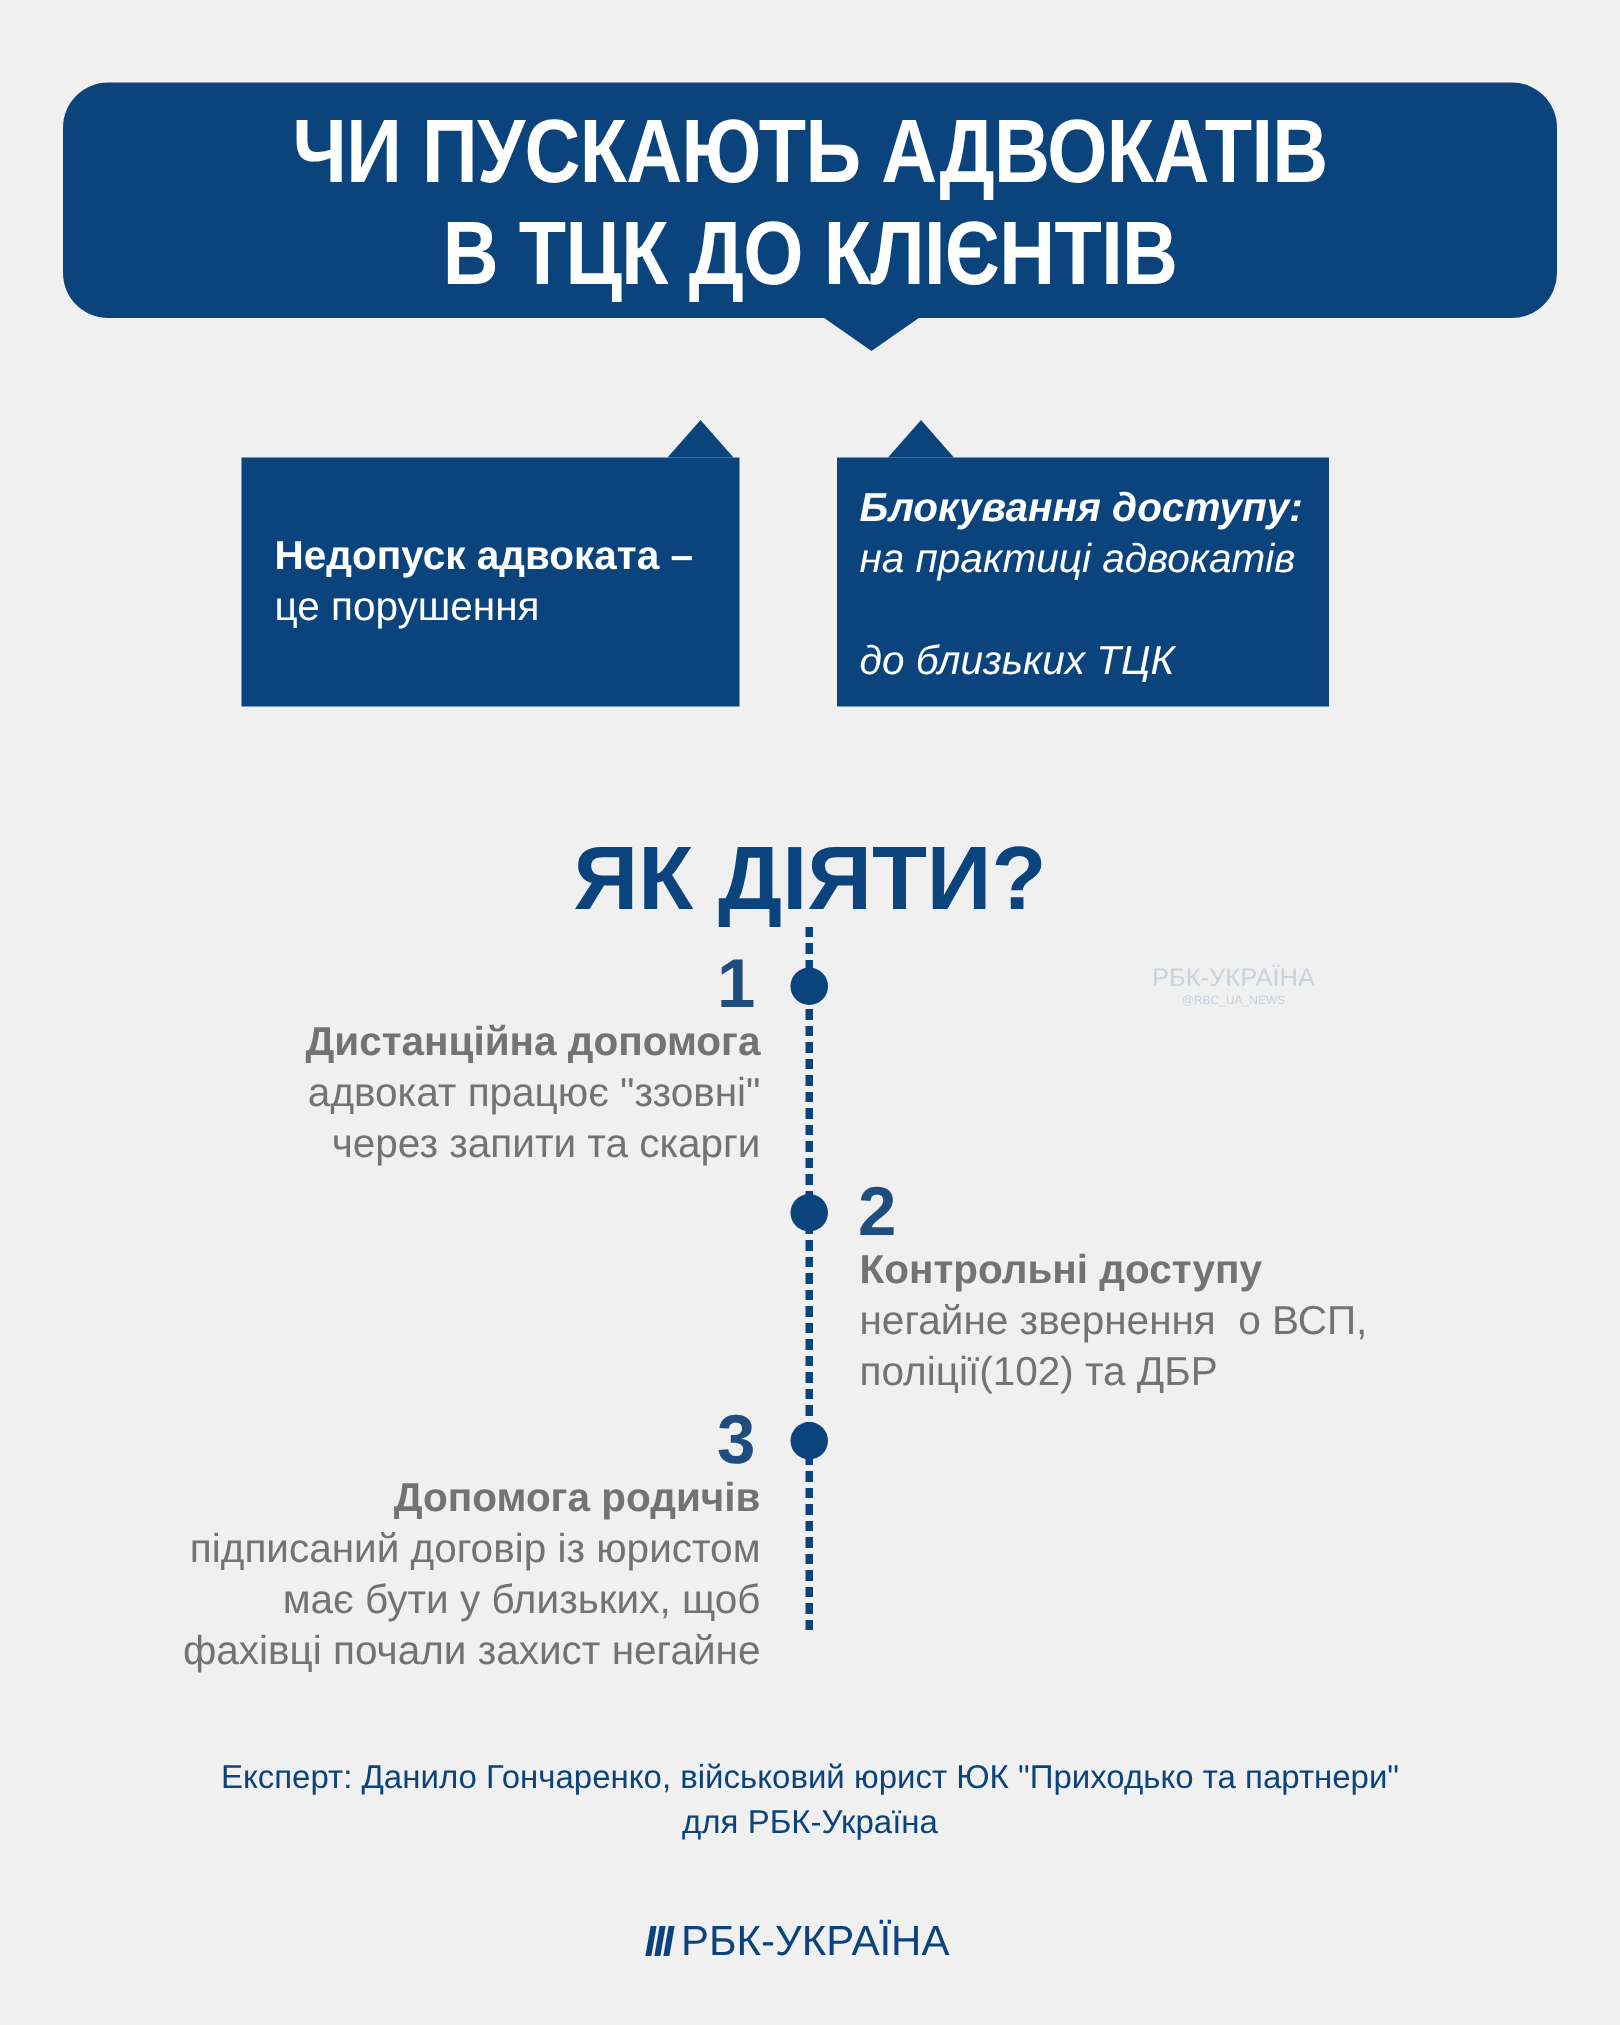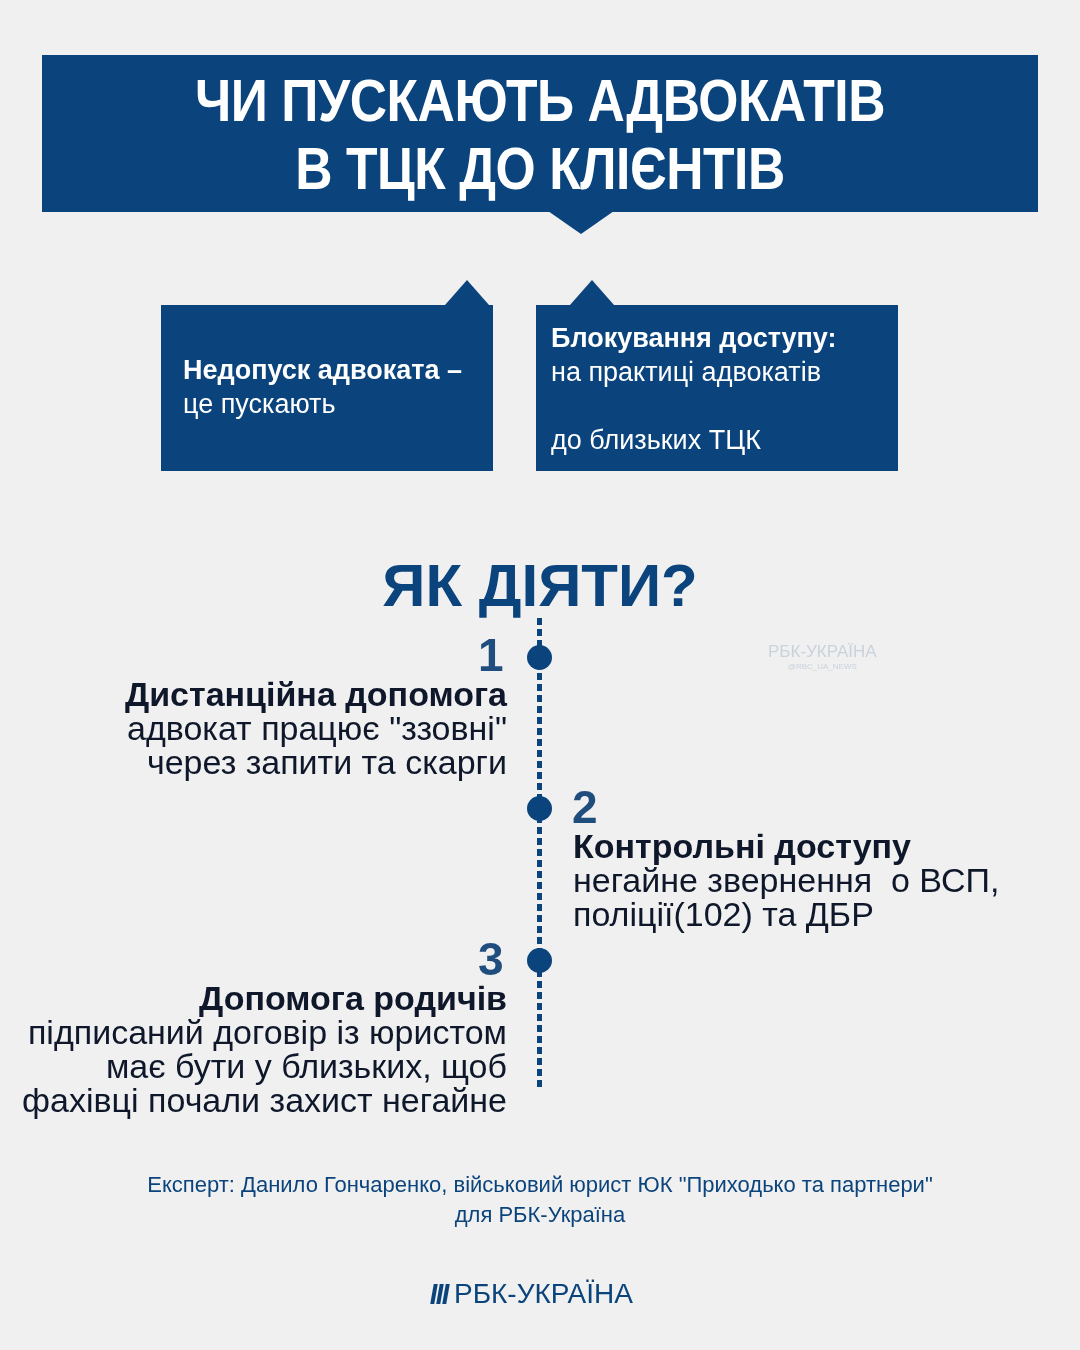--- a/index.html
+++ b/index.html
@@ -2,21 +2,21 @@
 <html><head>
   <meta charset="utf-8">
   <style>
     html, body { margin:0; padding:0; }
     body {
       width:1080px; height:1350px; background:#f0f0f0; position:relative; overflow:hidden;
       font-family:"Liberation Sans", sans-serif; color:#0b447c;
     }
     .title-box {
       position:absolute; left:42px; top:55px; width:996px; height:157px;
-      background:#0b447c; color:#fff; text-align:center;
+      background:#0b447c; color:#fff; text-align:center;border-radius:30px;
     }
     .title-box .t {
       font-family:"Liberation Sans", sans-serif; font-weight:700; font-size:60px;
       line-height:68px; letter-spacing:-0.5px; padding-top:12px; transform:scaleX(0.86);
     }
     .title-box::after {
       content:""; position:absolute; left:506px; top:156px;
       border-left:33px solid transparent; border-right:33px solid transparent;
       border-top:23px solid #0b447c;
     }
@@ -24,34 +24,34 @@
       position:absolute; top:305px; height:166px; background:#0b447c; color:#fff;
       box-sizing:border-box; font-size:27px; line-height:34px;
     }
     .card::before {
       content:""; position:absolute; top:-25px;
       border-left:22px solid transparent; border-right:22px solid transparent;
       border-bottom:25px solid #0b447c;
     }
     .card-left { left:161px; width:332px; padding:48px 0 0 22px; }
     .card-left::before { left:284px; }
-    .card-right { left:536px; width:362px; padding:16px 0 0 15px; }
+    .card-right { left:558px; width:328px; padding:16px 0 0 15px;font-style:italic; }
     .card-right::before { left:34px; }
     .card b { font-weight:700; }
     .how {
       position:absolute; left:0; width:1080px; top:520px; text-align:center;
       font-weight:700; font-size:60px; color:#0b447c; line-height:76px;margin-top:28px;
     }
     .timeline {
       position:absolute; left:537px; top:618px; width:5px; height:470px;
       background: repeating-linear-gradient(to bottom, #0b447c 0 7px, transparent 7px 11px);
     }
     .dot { position:absolute; left:527px; width:25px; height:25px; border-radius:50%; background:#0b447c; }
     .num { position:absolute; font-weight:700; font-size:46px; color:#1f4e7e; line-height:50px; }
-    .step { position:absolute; font-size:34px; line-height:34px; color:#0f172a; }
+    .step { position:absolute; font-size:27px; line-height:34px; color:#737373; }
     .step b { display:block; font-weight:700; }
     .step.left { text-align:right; }
     .watermark { position:absolute; left:768px; top:642px; color:#c9d2dd; font-size:17px; text-align:center; }
     .watermark .handle { font-size:8px; display:block; line-height:10px; }
     .expert {
       position:absolute; left:0; width:1080px; top:1170px; text-align:center;
       font-size:22px; line-height:30px; color:#0b447c;
     }
     .logo {
       position:absolute; left:432px; top:1278px; font-size:28px; color:#0b447c; display:flex; align-items:center;
@@ -64,21 +64,21 @@
 
 <div class="title-box">
   <div class="t">
     <div>ЧИ ПУСКАЮТЬ АДВОКАТІВ</div>
     <div>В ТЦК ДО КЛІЄНТІВ</div>
   </div>
 </div>
 
 <div class="card card-left">
   <b>Недопуск адвоката –</b><br>
-  <span>це пускають</span>
+  <span>це порушення</span>
 </div>
 
 <div class="card card-right">
   <b>Блокування доступу:</b><br>
   <span>на практиці адвокатів</span><br>
   <br>
   <span>до близьких ТЦК</span>
 </div>
 
 <div class="how">ЯК ДІЯТИ?</div>

